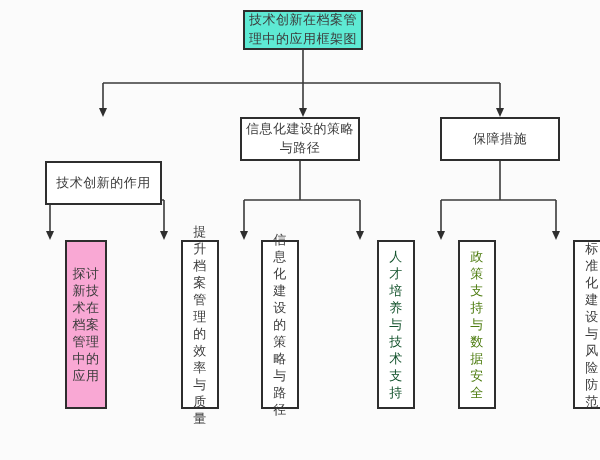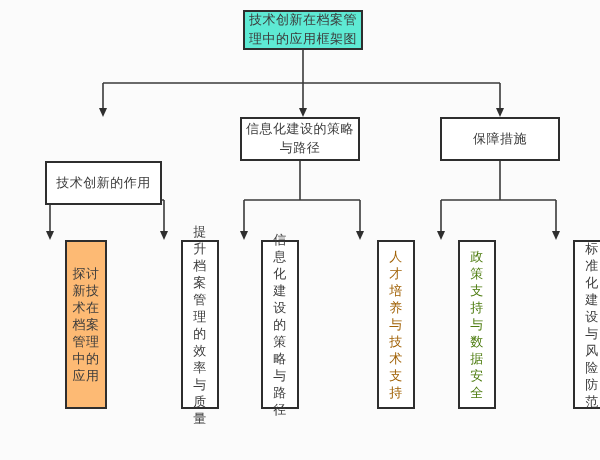--- a/index.html
+++ b/index.html
@@ -111,20 +111,20 @@
       <polygon class="arrowhead" points="552,231 560,231 556,240" style="fill: rgb(46, 46, 46);"></polygon>
     </g>
   </svg>
 
   <div class="node node-root" style="background: #5eead4; border-color: rgb(46, 46, 46); color: rgb(60, 60, 60);">技术创新在档案管理中的应用框架图</div>
 
   <div class="node node-branch b0" style="background: rgb(255, 255, 255); border-color: rgb(46, 46, 46); color: rgb(60, 60, 60); margin-top: 44px;">技术创新的作用</div>
   <div class="node node-branch b1" style="background: rgb(255, 255, 255); border-color: rgb(46, 46, 46); color: rgb(60, 60, 60);">信息化建设的策略与路径</div>
   <div class="node node-branch b2" style="background: rgb(255, 255, 255); border-color: rgb(46, 46, 46); color: rgb(60, 60, 60);">保障措施</div>
 
-  <div class="node node-leaf l0" style="background: #fdba74; border-color: rgb(46, 46, 46); color: rgb(60, 60, 60);">探讨新技术在档案管理中的应用</div>
+  <div class="node node-leaf l0" style="background: #f9a8d4; border-color: rgb(46, 46, 46); color: rgb(60, 60, 60);">探讨新技术在档案管理中的应用</div>
   <div class="node node-leaf l1" style="background: rgb(255, 255, 255); border-color: rgb(46, 46, 46); color: rgb(60, 60, 60);">提升档案管理的效率与质量</div>
   <div class="node node-leaf l2" style="background: rgb(255, 255, 255); border-color: rgb(46, 46, 46); color: rgb(60, 60, 60);">信息化建设的策略与路径</div>
-  <div class="node node-leaf l3" style="background: rgb(255, 255, 255); border-color: rgb(46, 46, 46); color: #a16207;">人才培养与技术支持</div>
+  <div class="node node-leaf l3" style="background: rgb(255, 255, 255); border-color: rgb(46, 46, 46); color: #14532d;">人才培养与技术支持</div>
   <div class="node node-leaf l4" style="background: rgb(255, 255, 255); border-color: rgb(46, 46, 46); color: #4d7c0f;">政策支持与数据安全</div>
   <div class="node node-leaf l5" style="background: rgb(255, 255, 255); border-color: rgb(46, 46, 46); color: rgb(60, 60, 60);">标准化建设与风险防范</div>
 
 </div>
 
 </body></html>

